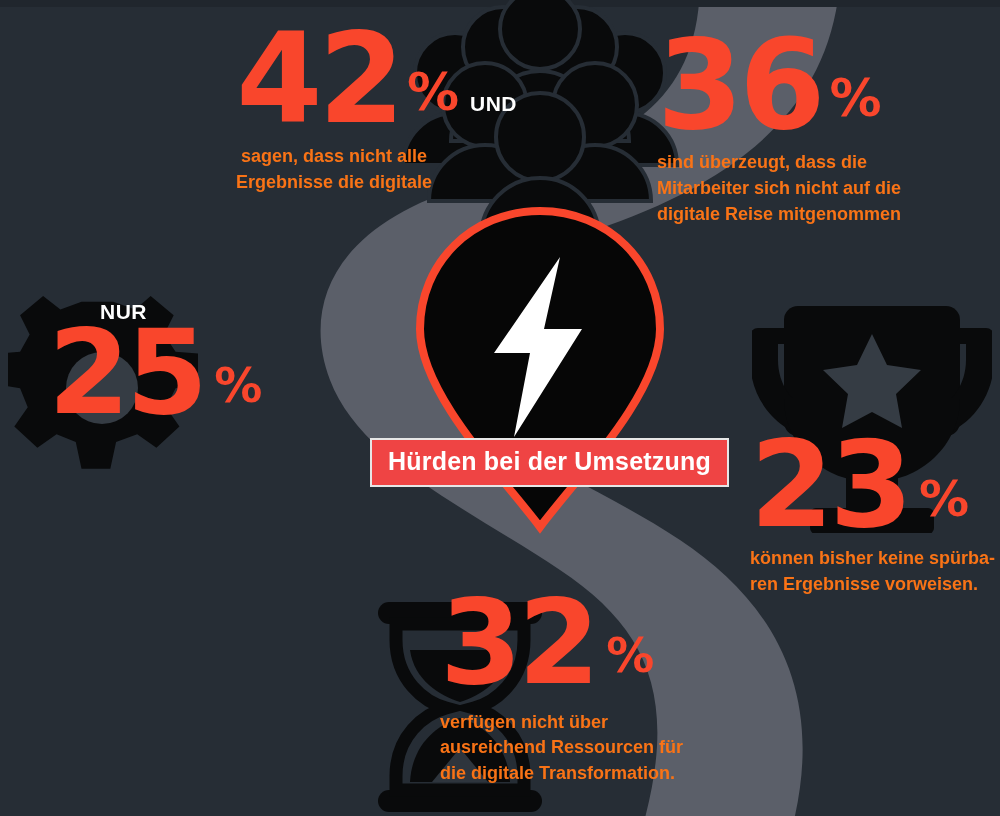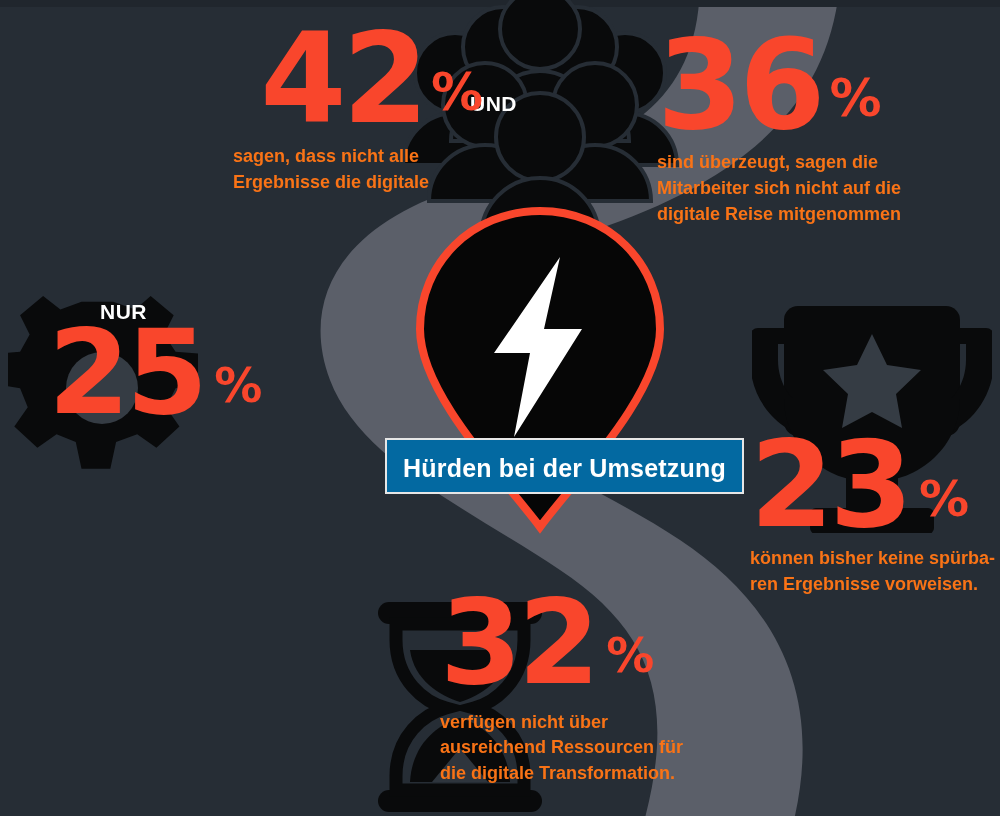--- a/index.html
+++ b/index.html
@@ -42,21 +42,21 @@
     font-family:"Liberation Sans", sans-serif;
     font-weight:bold;
   }
   .smalllbl{
     color:#ffffff;font-weight:bold;font-size:21px;
     letter-spacing:.5px;
     font-family:"Liberation Sans", sans-serif;
   }
 
   
-  #blk-42{left:233px;top:22px;width:250px;text-align:left;}
+  #blk-42{left:209px;top:22px;width:250px;text-align:center;}
   #blk-42 .numrow{justify-content:flex-end;}
   #blk-42 .num{font-size:124px;}
   #blk-42 .pct{font-size:52px;padding-bottom:14px;padding-left:6px;}
   #blk-42 .body{margin-top:8px;}
 
   #blk-36{left:625px;top:28px;width:290px;text-align:left;margin-left:32px;}
   #blk-36 .num{font-size:124px;}
   #blk-36 .pct{font-size:52px;padding-bottom:14px;padding-left:8px;}
   #blk-36 .body{margin-top:8px;}
 
@@ -74,26 +74,25 @@
 
   #blk-32{left:440px;top:588px;width:290px;}
   #blk-32 .num{font-size:118px;}
   #blk-32 .pct{font-size:48px;padding-bottom:14px;padding-left:10px;}
   #blk-32 .body{margin-top:13px;}
 
   
   #pin{left:410px;top:205px;width:260px;height:330px;}
   #pinlabel{
     position:absolute;left:370px;top:438px;
-    background:#0369a1;border:2px solid #e6e6e6;
-    padding:14px 16px 9px 16px;
+    background:#ef4444;border:2px solid #e6e6e6;
+    padding:7px 16px 9px 16px;
     color:#fff;font-weight:bold;font-size:25px;
     letter-spacing:.2px;white-space:nowrap;
     font-family:"Liberation Sans", sans-serif;
-    margin-left:15px;
   }
 </style>
 </head>
 <body>
 
 <div class="stage">
 
   <svg class="swoosh" viewBox="0 0 1000 816" preserveAspectRatio="none">
     <path d="M700 -20 C 700 120, 600 150, 470 185
              C 340 222, 300 300, 330 380
@@ -186,21 +185,21 @@
       <div>Ergebnisse die digitale</div>
     </div>
   </div>
 
   <div class="block" id="blk-36">
     <div class="numrow">
       <span class="num">36</span>
       <span class="pct">%</span>
     </div>
     <div class="body">
-      <div>sind überzeugt, sagen die</div>
+      <div>sind überzeugt, dass die</div>
       <div>Mitarbeiter sich nicht auf die</div>
       <div>digitale Reise mitgenommen</div>
     </div>
   </div>
 
   <div class="block" id="blk-25">
     <div class="nurwrap">
       <span class="smalllbl">NUR</span>
     </div>
     <div class="numrow">

